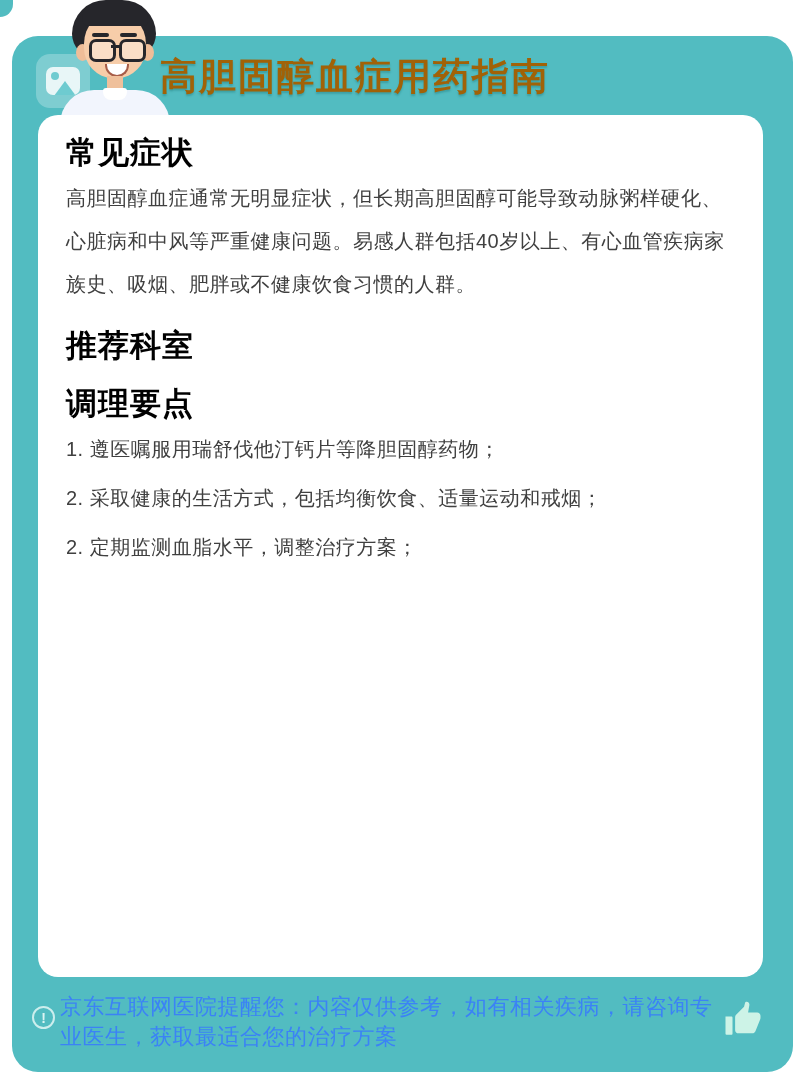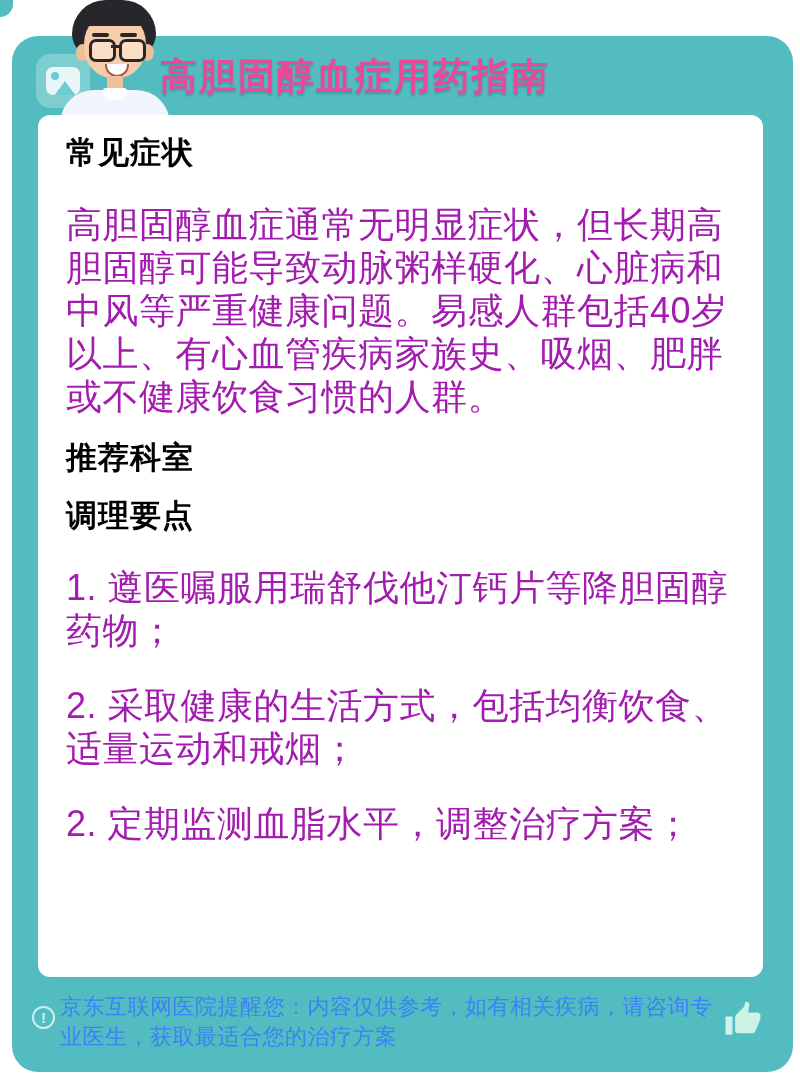--- a/index.html
+++ b/index.html
@@ -28,21 +28,21 @@
   }
   .photo-dot{position:absolute;left:5px;top:5px;width:8px;height:8px;border-radius:50%;background:#6ecbd0;}
   .photo-mountain{
     position:absolute;left:8px;bottom:-1px;width:0;height:0;
     border-left:11px solid transparent;border-right:11px solid transparent;
     border-bottom:15px solid #6ecbd0;
   }
   
   .title{
     position:absolute;left:160px;top:52px;margin:0;z-index:1;
-    font-size:37px;font-weight:700;color:#ec4899;letter-spacing:2px;
+    font-size:37px;font-weight:700;color:#a16207;letter-spacing:2px;
     text-shadow:0 2px 2px rgba(20,105,105,.35);white-space:nowrap;
   }
   
   .avatar{position:absolute;left:56px;top:0;width:118px;height:120px;z-index:1;}
   .avatar *{position:absolute;}
   .hair-back{left:16px;top:0;width:84px;height:58px;background:#26262b;border-radius:42px 42px 30px 30px;}
   .ear-l{left:20px;top:44px;width:13px;height:17px;background:#efbd98;border-radius:50%;}
   .ear-r{left:85px;top:44px;width:13px;height:17px;background:#efbd98;border-radius:50%;}
   .face{left:28px;top:12px;width:62px;height:66px;background:#f7cda9;border-radius:48% 48% 46% 46%;}
   .fringe{left:26px;top:4px;width:66px;height:22px;background:#26262b;border-radius:34px 34px 10px 16px;}
@@ -51,30 +51,30 @@
   .lens-l{left:33px;top:39px;width:21px;height:17px;border:3px solid #26262b;border-radius:7px;background:rgba(255,255,255,.35);}
   .lens-r{left:63px;top:39px;width:21px;height:17px;border:3px solid #26262b;border-radius:7px;background:rgba(255,255,255,.35);}
   .bridge{left:55px;top:45px;width:9px;height:3px;background:#26262b;}
   .smile{left:49px;top:64px;width:20px;height:11px;background:#ffffff;border:2px solid #a75d48;border-top:0;border-radius:0 0 18px 18px;}
   .neck{left:51px;top:76px;width:16px;height:18px;background:#efc09b;}
   .shirt{left:4px;top:90px;width:110px;height:34px;background:#f2f5fd;border-radius:48px 48px 0 0;}
   .collar{left:47px;top:88px;width:24px;height:12px;background:#ffffff;border-radius:3px 3px 8px 8px;}
   
   .card{
     position:absolute;left:38px;top:115px;width:725px;height:862px;
-    background:#ffffff;border-radius:12px;z-index:2;
+    background:#ffffff;border-radius:20px;z-index:2;
     padding:20px 28px 0 28px;box-sizing:border-box;
   }
   .card h2{
     font-size:31px;font-weight:700;color:#000000;line-height:36px;
     margin:22px 0 0 0;letter-spacing:1px;
   }
   .card h2:first-child{margin-top:0;}
   .card p{
-    font-size:36px;color:#a21caf;line-height:43px;margin:32px 0 0 0;
+    font-size:20px;color:#404040;line-height:43px;margin:6px 0 0 0;
     letter-spacing:.5px;
   }
   
   .footer-text{
     position:absolute;left:60px;top:992px;width:668px;margin:0;z-index:1;
     font-size:22px;line-height:30px;color:#3b82f6;letter-spacing:.5px;
   }
   .info-icon{
     position:absolute;left:32px;top:1006px;width:23px;height:23px;z-index:1;
     border:2px solid rgba(235,250,247,.8);border-radius:50%;

